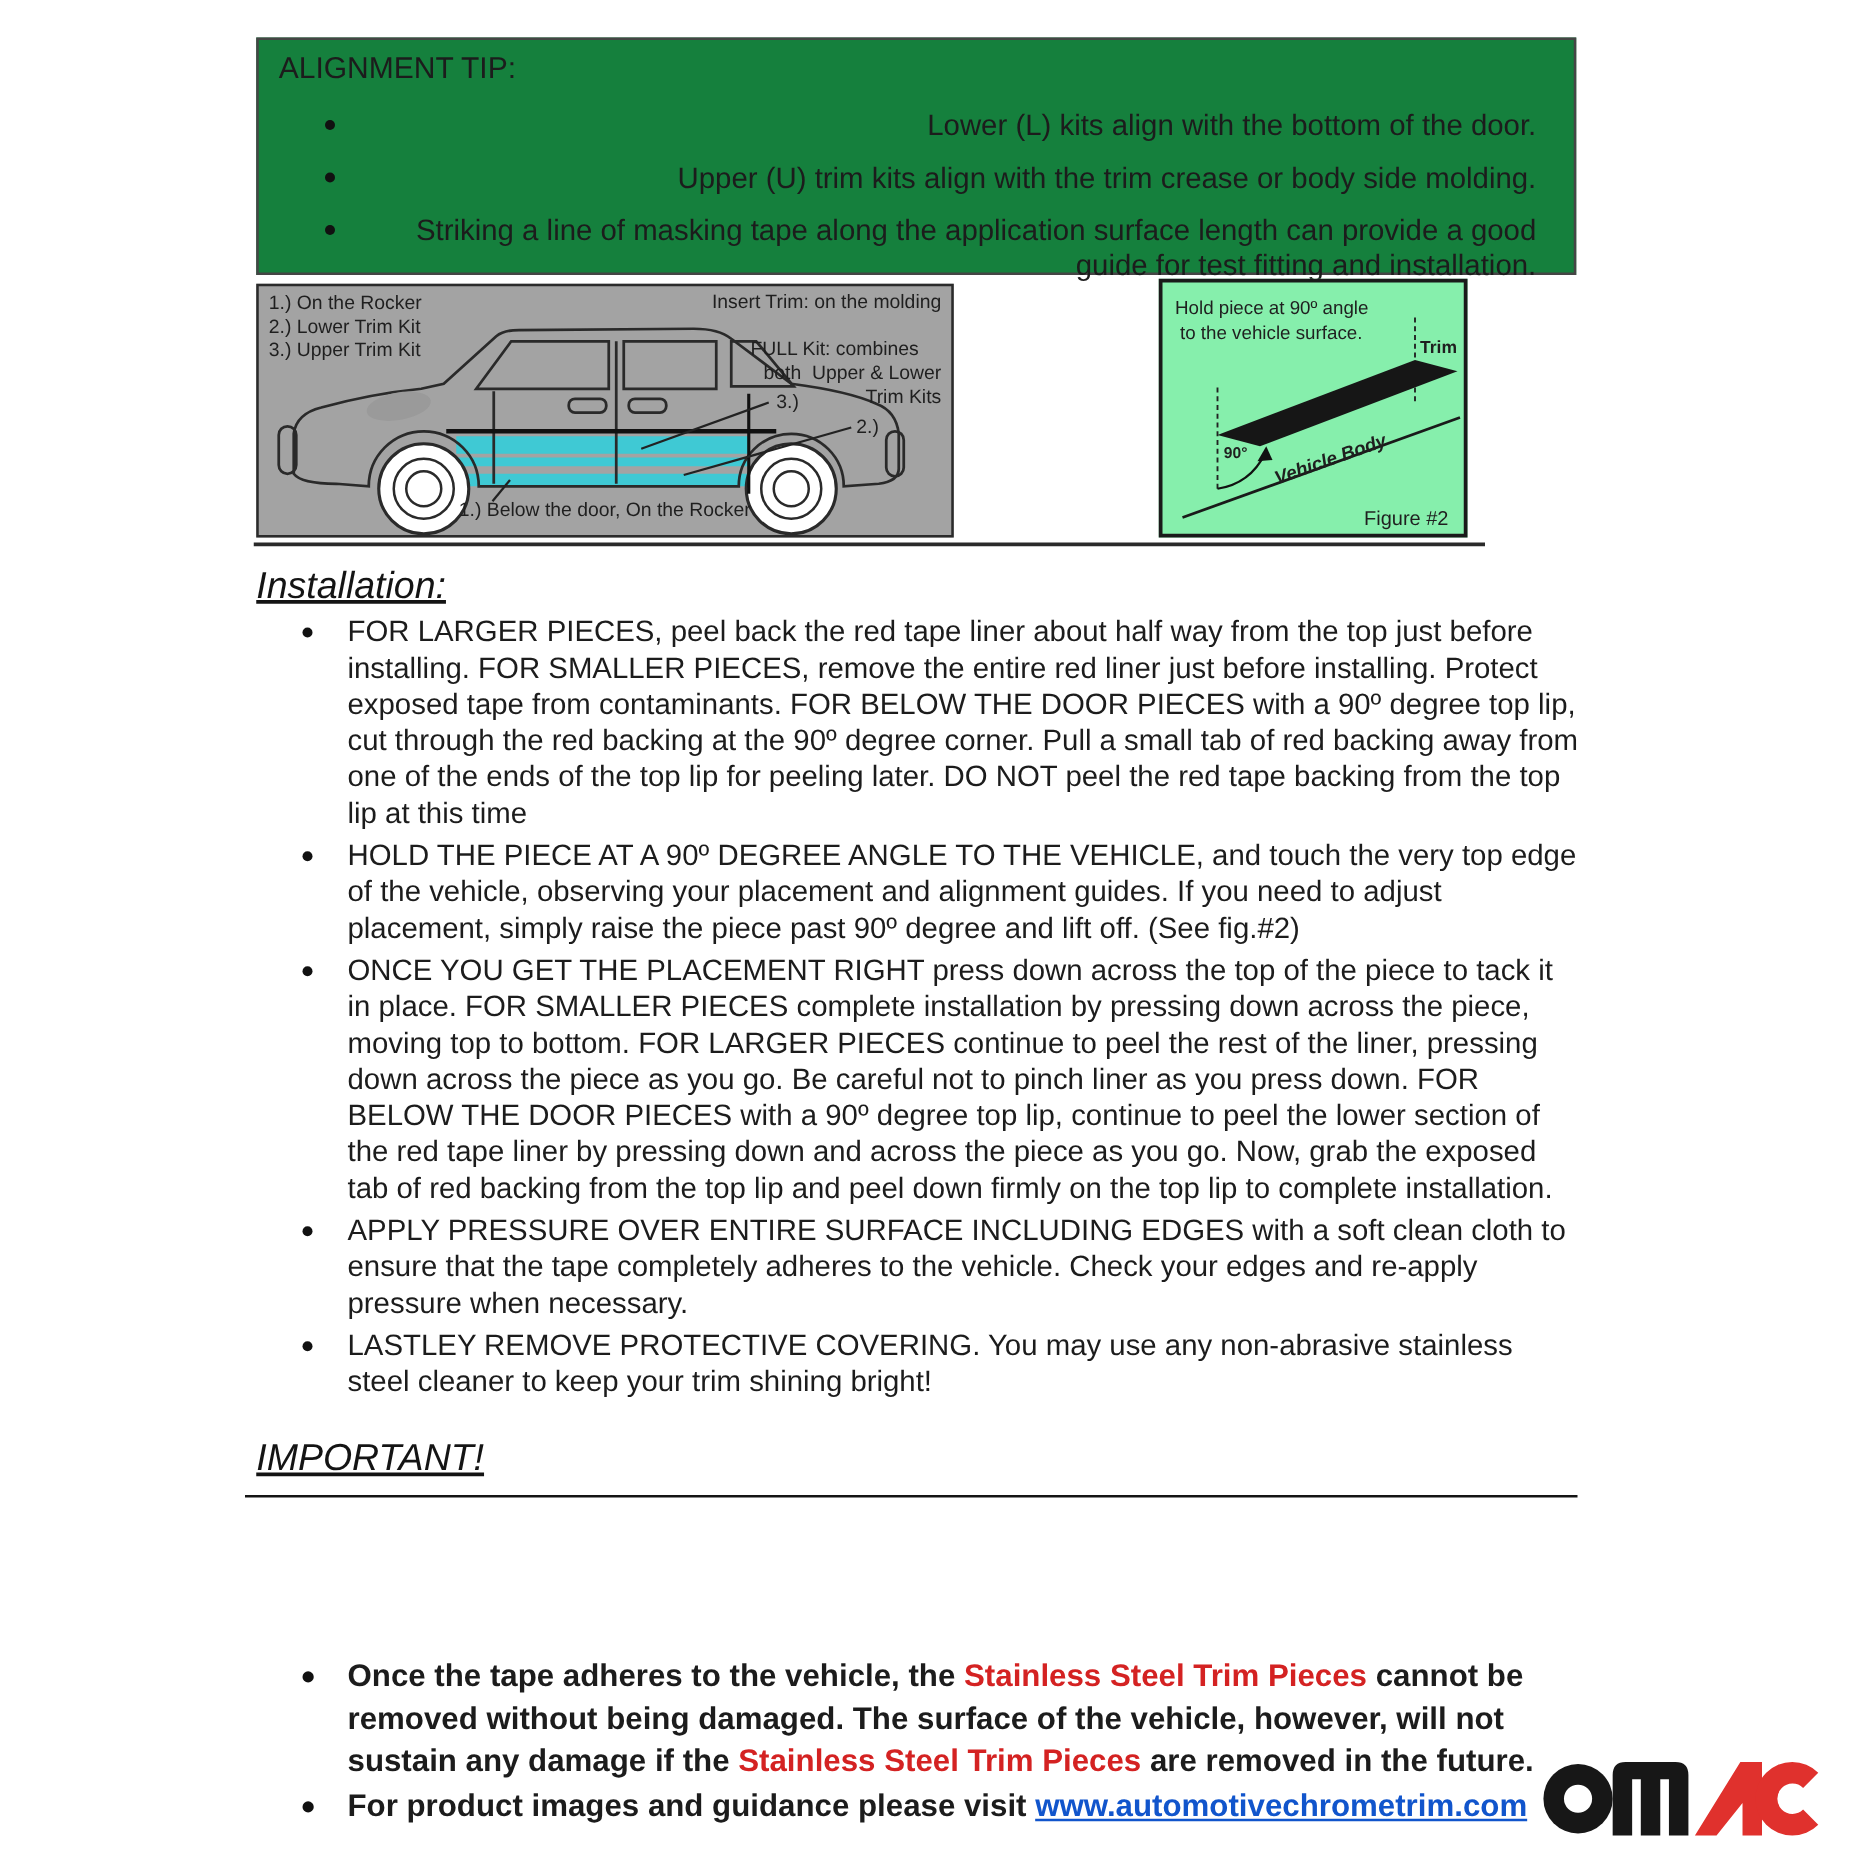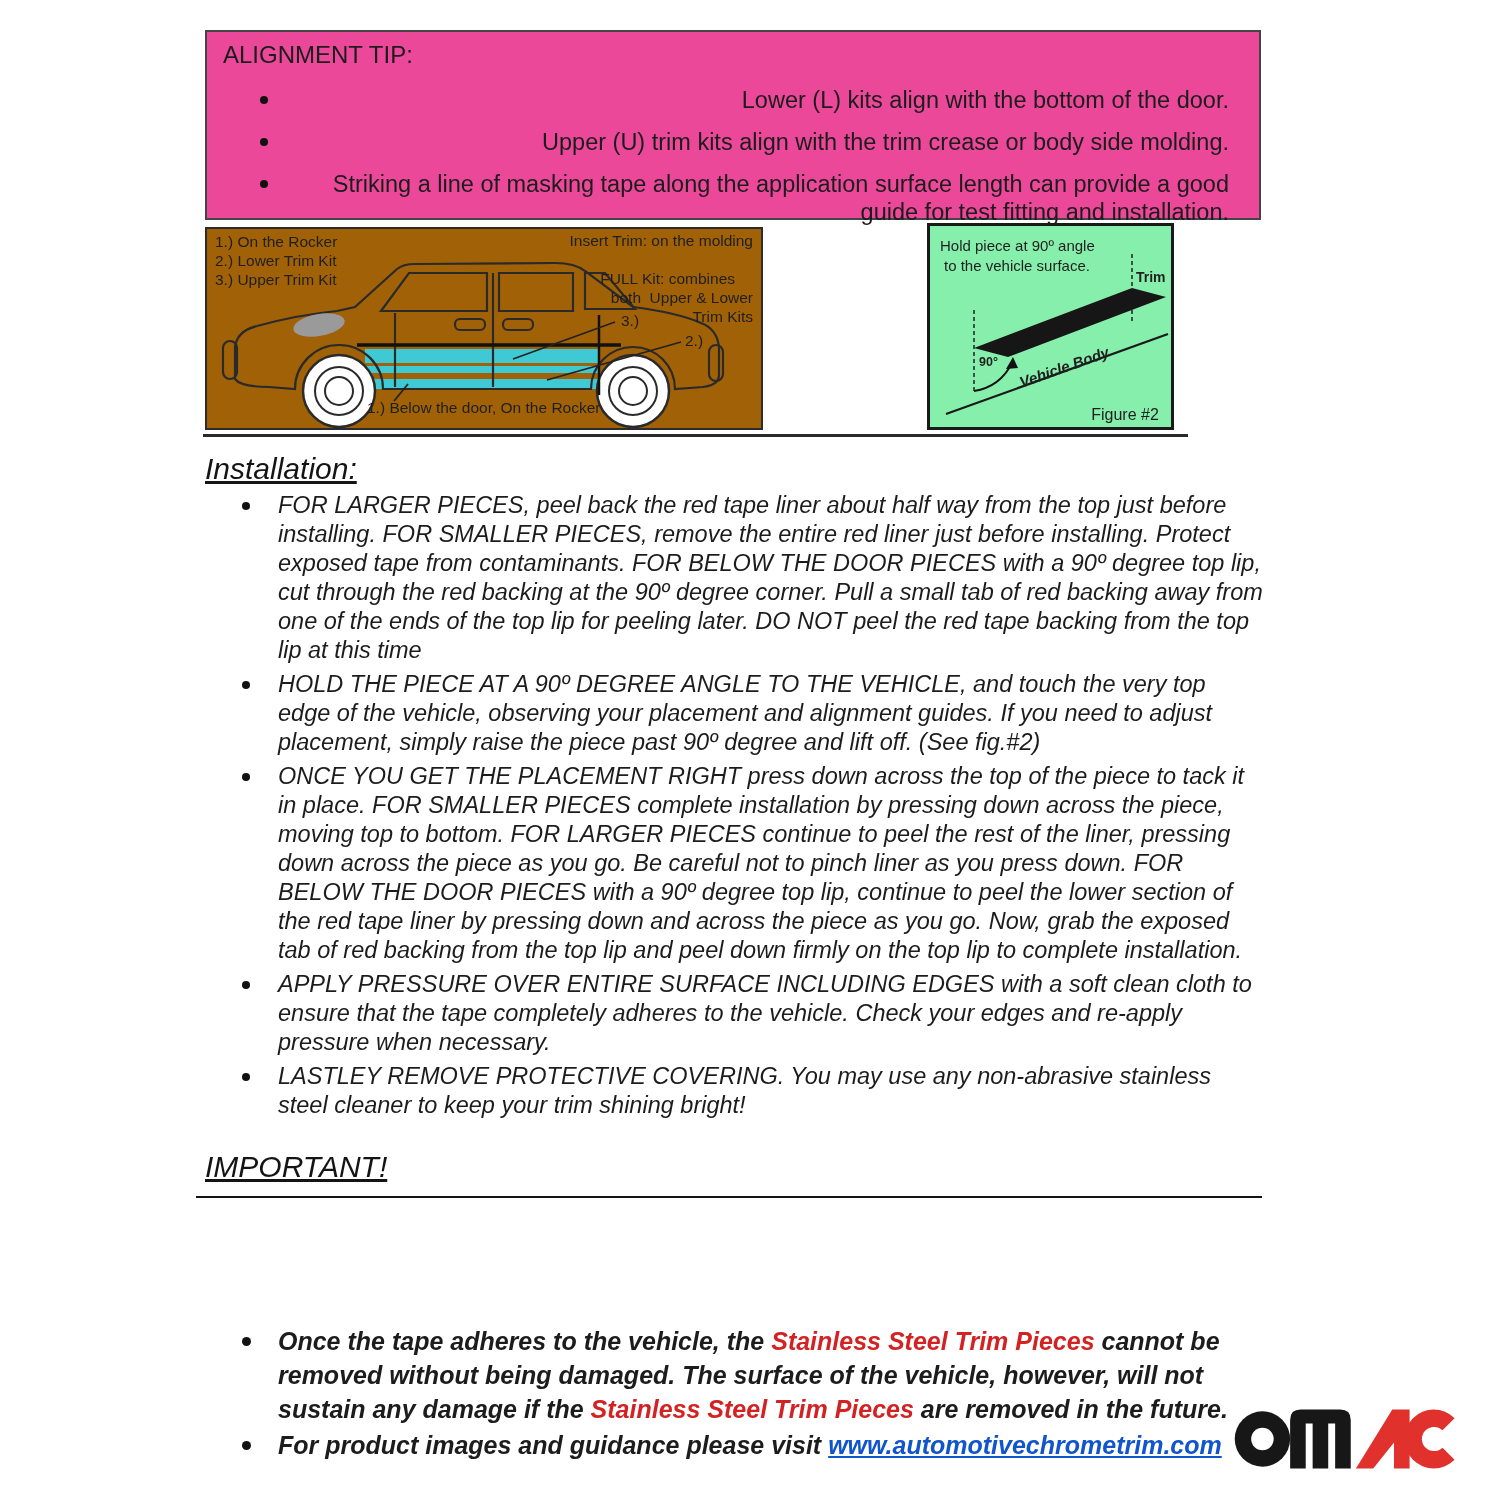--- a/index.html
+++ b/index.html
@@ -5,51 +5,51 @@
 <style>
   html,body{margin:0;padding:0;background:#ffffff;}
   .page{
     position:relative;width:1500px;height:1500px;background:#ffffff;
     font-family:"Liberation Sans","DejaVu Sans",sans-serif;color:#1c1c1c;overflow:hidden;
   }
 
   
   .tip-box{
     position:absolute;left:205px;top:30px;width:1056px;height:190px;box-sizing:border-box;
-    background:#ec4899;border:2px solid #454545;padding:8px 16px 6px 16px;
+    background:#15803d;border:2px solid #454545;padding:8px 16px 6px 16px;
   }
   .tip-title{font-size:24px;line-height:30px;}
   .tip-list{margin:16px 0 0 0;padding:0 14px 0 68px;list-style:none;}
   .tip-list li{position:relative;font-size:23.5px;line-height:28px;margin-bottom:14px;text-align:right;}
   .tip-list li::before{
     content:"";position:absolute;left:-31px;top:10px;width:8px;height:8px;border-radius:50%;background:#111;
   }
 
   
   .car-box{
     position:absolute;left:205px;top:227px;width:558px;height:203px;box-sizing:border-box;
-    border:2px solid #2b2b2b;background:#a16207;
+    border:2px solid #2b2b2b;background:#a3a3a3;
   }
   .car-box svg,.fig-box svg{display:block;width:100%;height:100%;}
   .fig-box{
     position:absolute;left:927px;top:223px;width:247px;height:207px;box-sizing:border-box;
     border:3px solid #1a1a1a;background:#86efac;
   }
   .rule-diagrams{position:absolute;left:203px;top:434px;width:985px;height:3px;background:#2a2a2a;}
 
   
   .sec-head{
     position:absolute;left:205px;margin:0;font-size:30px;font-style:italic;font-weight:400;
     text-decoration:underline;color:#141414;
   }
   #install-head{top:452px;}
   #important-head{top:1150px;}
 
   
-  .body-list{position:absolute;left:205px;margin:0;padding:0;list-style:none;font-style:italic;}
+  .body-list{position:absolute;left:205px;margin:0;padding:0;list-style:none;}
   .install-list{top:491px;width:1058px;}
   .install-list li{position:relative;padding-left:73px;font-size:23.5px;line-height:29px;margin-bottom:5px;}
   .install-list li::before{
     content:"";position:absolute;left:37px;top:11px;width:8px;height:8px;border-radius:50%;background:#111;
   }
   .rule-important{position:absolute;left:196px;top:1196px;width:1066px;height:2px;background:#141414;}
   .important-list{top:1324px;width:1042px;font-weight:bold;}
   .important-list li{position:relative;padding-left:73px;font-size:25px;line-height:34px;margin-bottom:2px;}
   .important-list li::before{
     content:"";position:absolute;left:37px;top:13px;width:9px;height:9px;border-radius:50%;background:#111;

